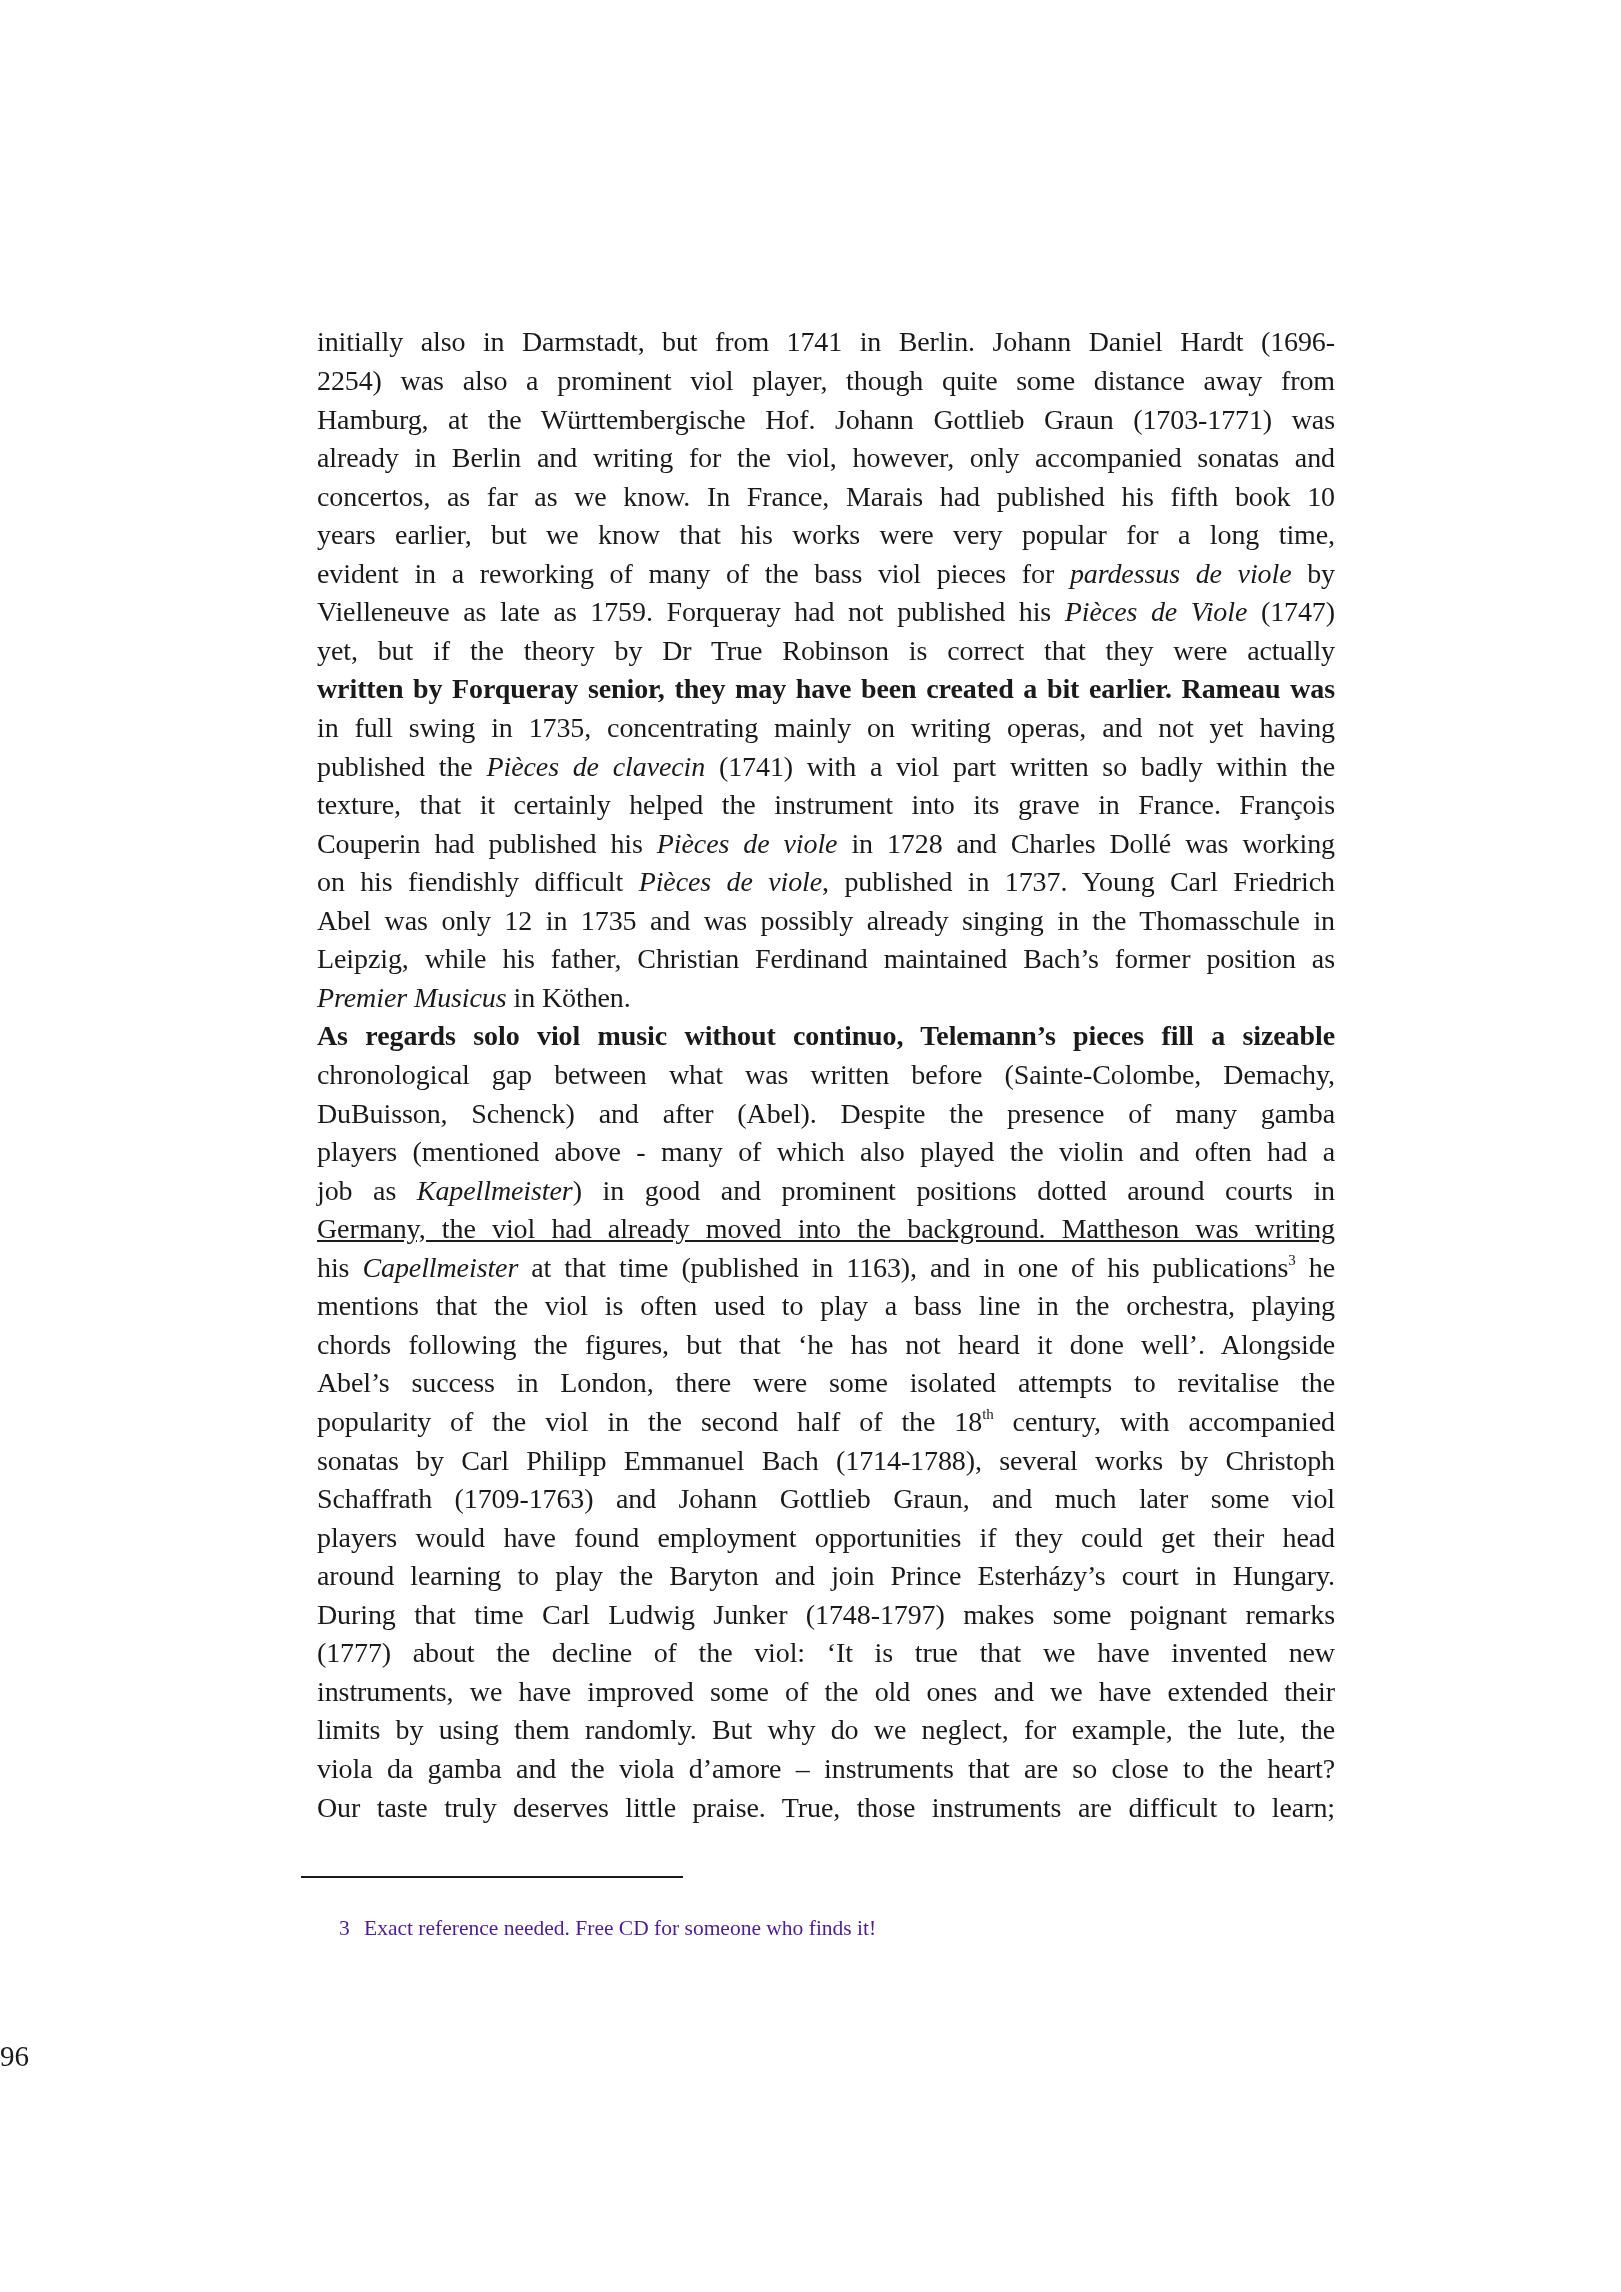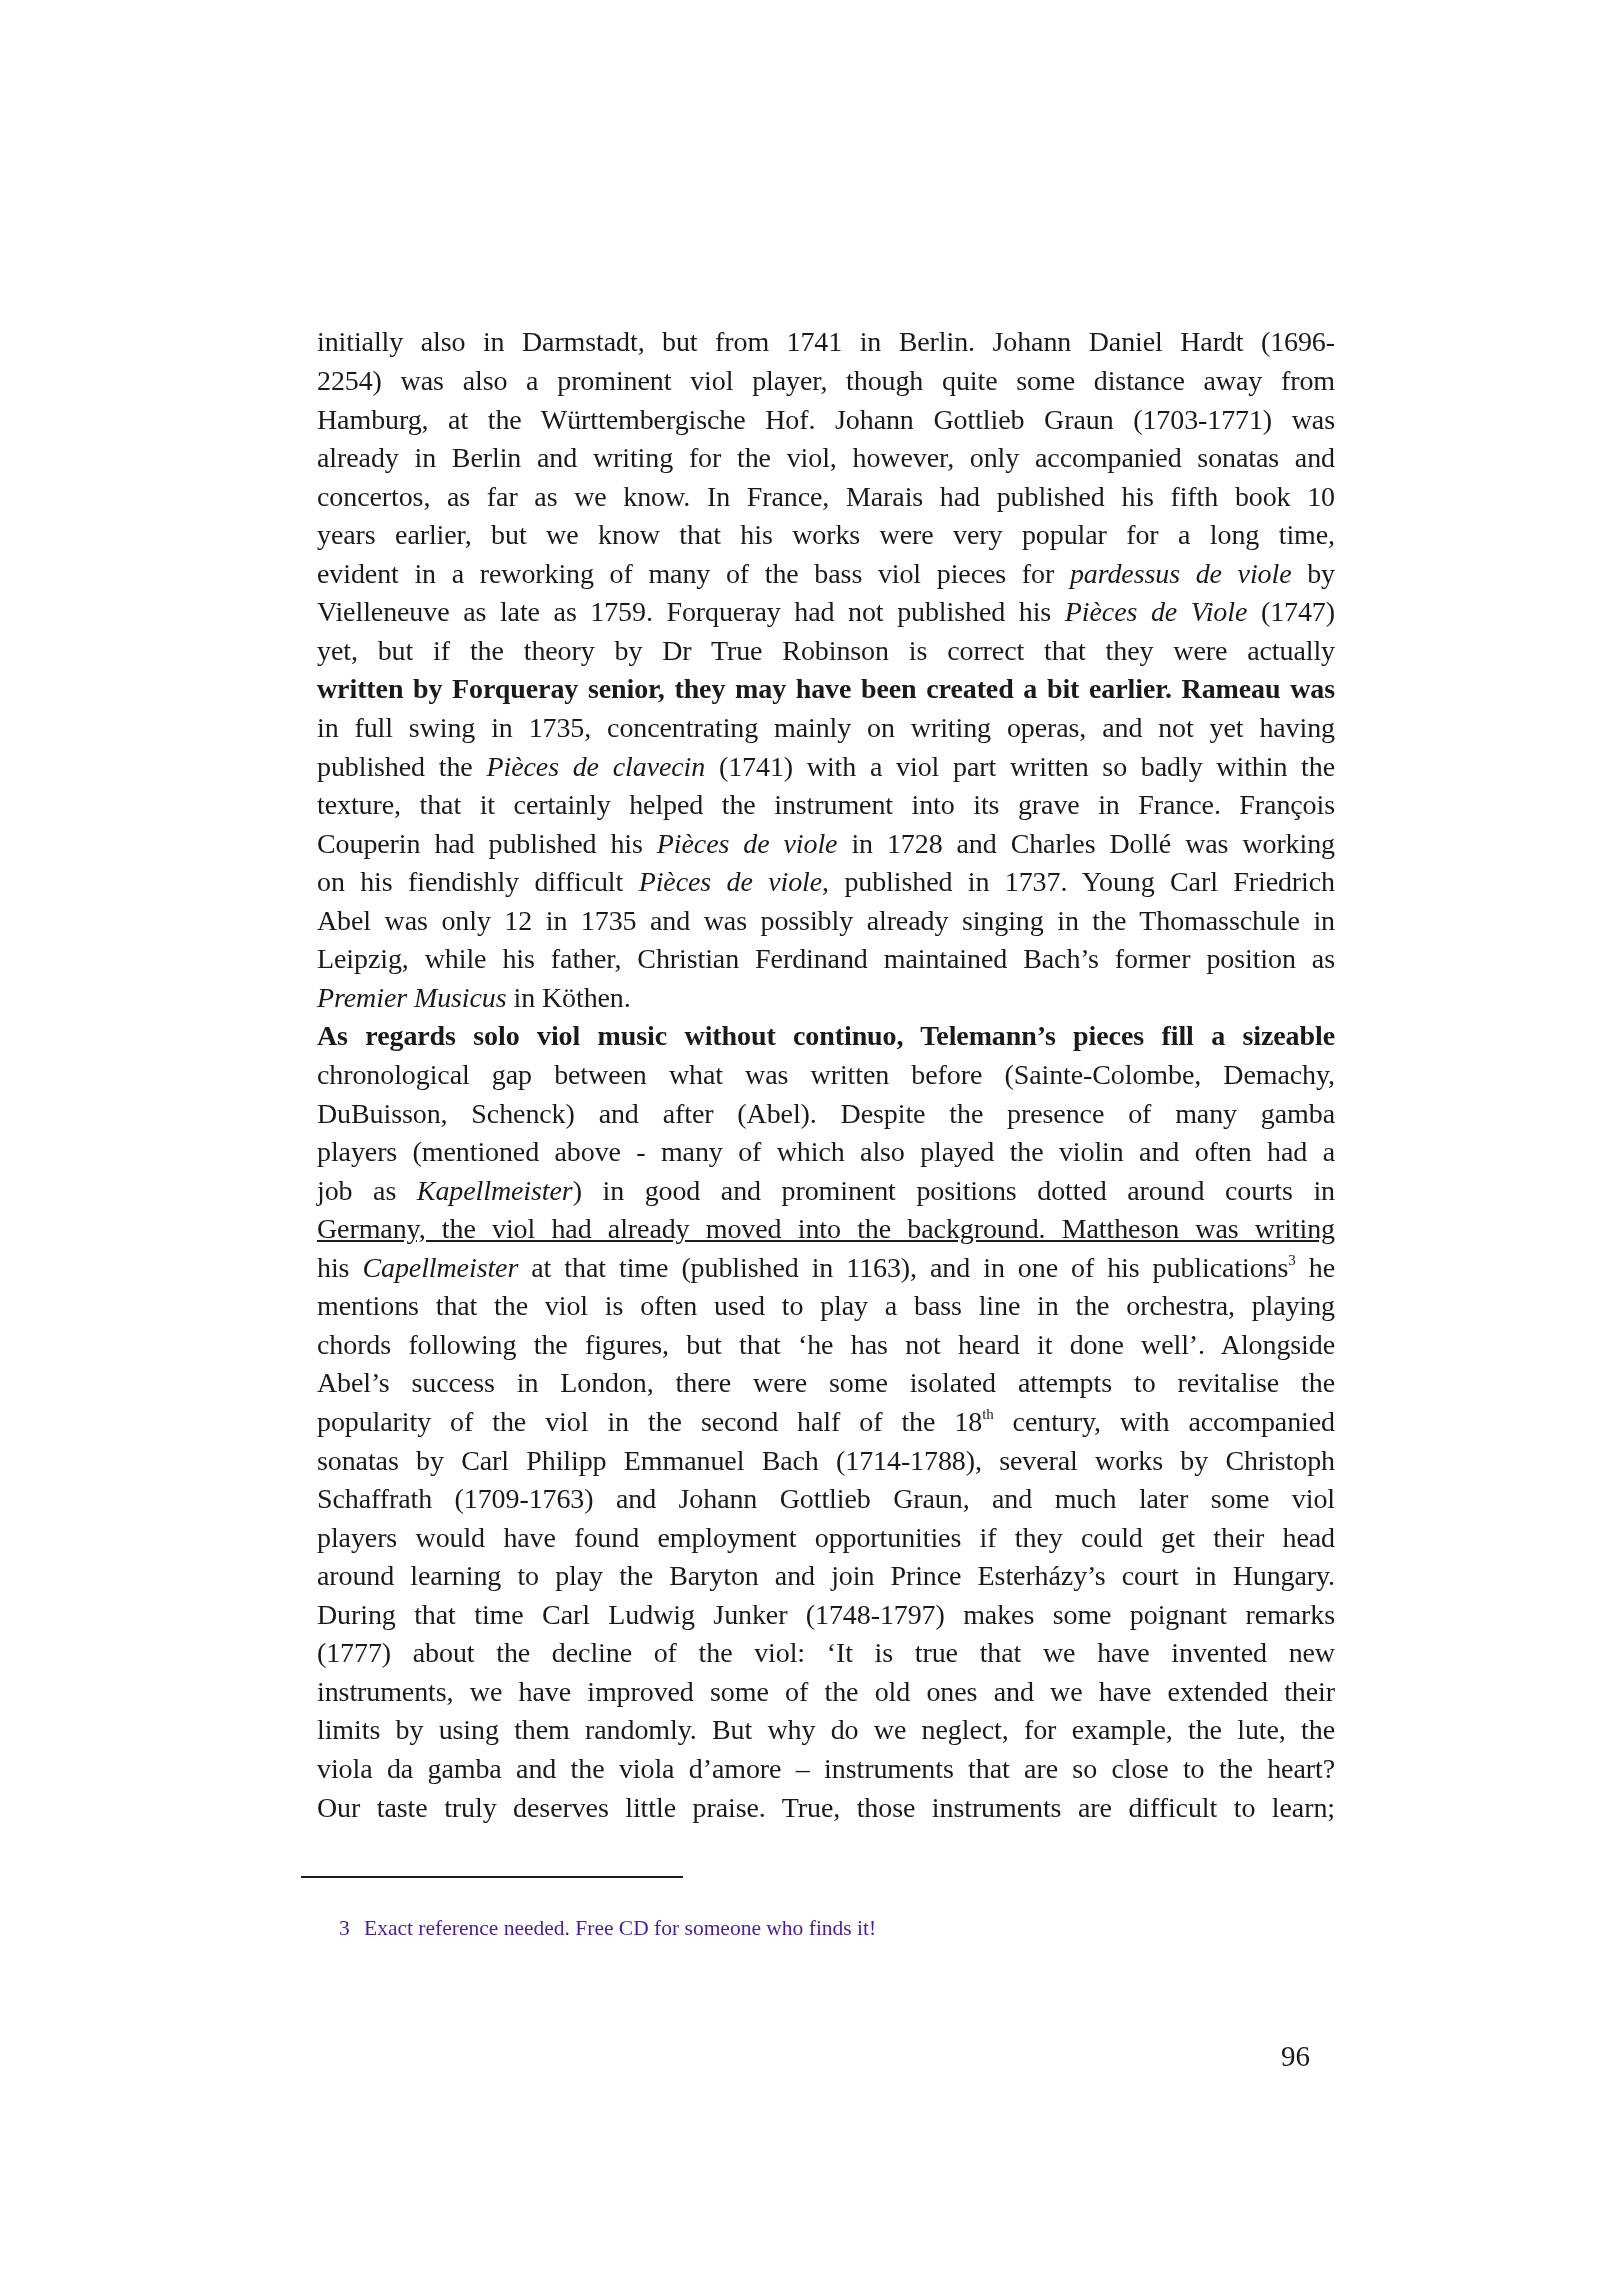--- a/index.html
+++ b/index.html
@@ -72,21 +72,21 @@
   }
   .footnote .fn-num {
     display: inline-block;
     width: 25px;
   }
   .page-number {
     position: absolute;
     left: 0;
     width: 1310px;
     top: 2040px;
-    text-align: right;
+    text-align: left;
     font-size: 29px;
     line-height: 32px;
     color: #1a1a1a;
   }
 </style>
 </head>
 <body>
 
 <div class="page">
 

